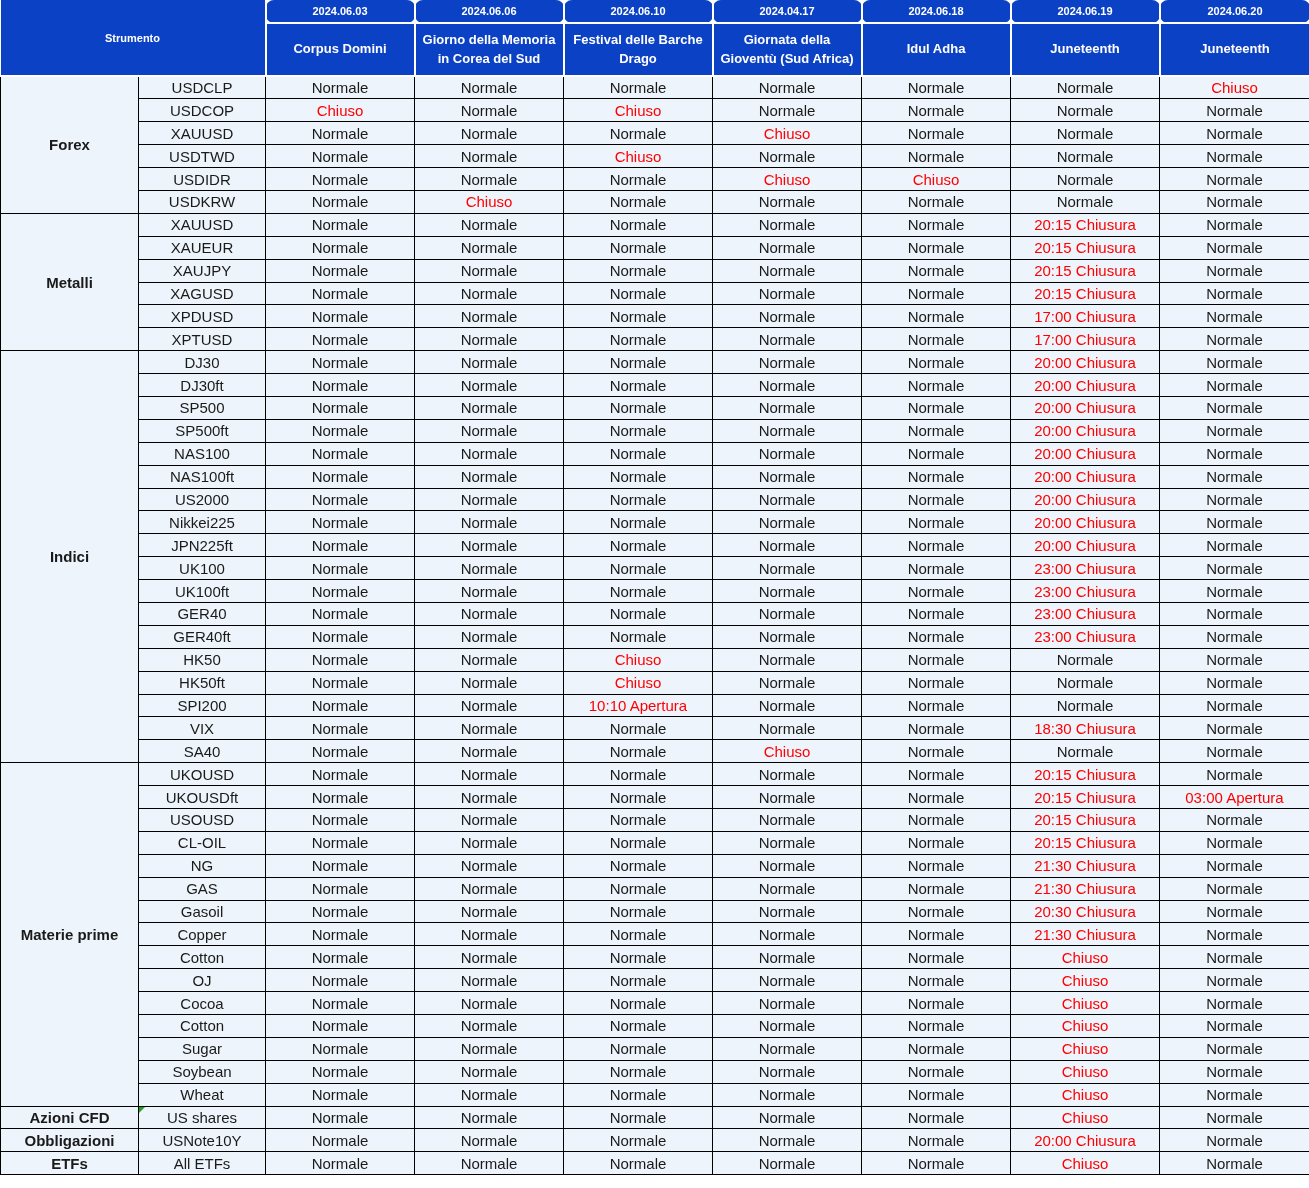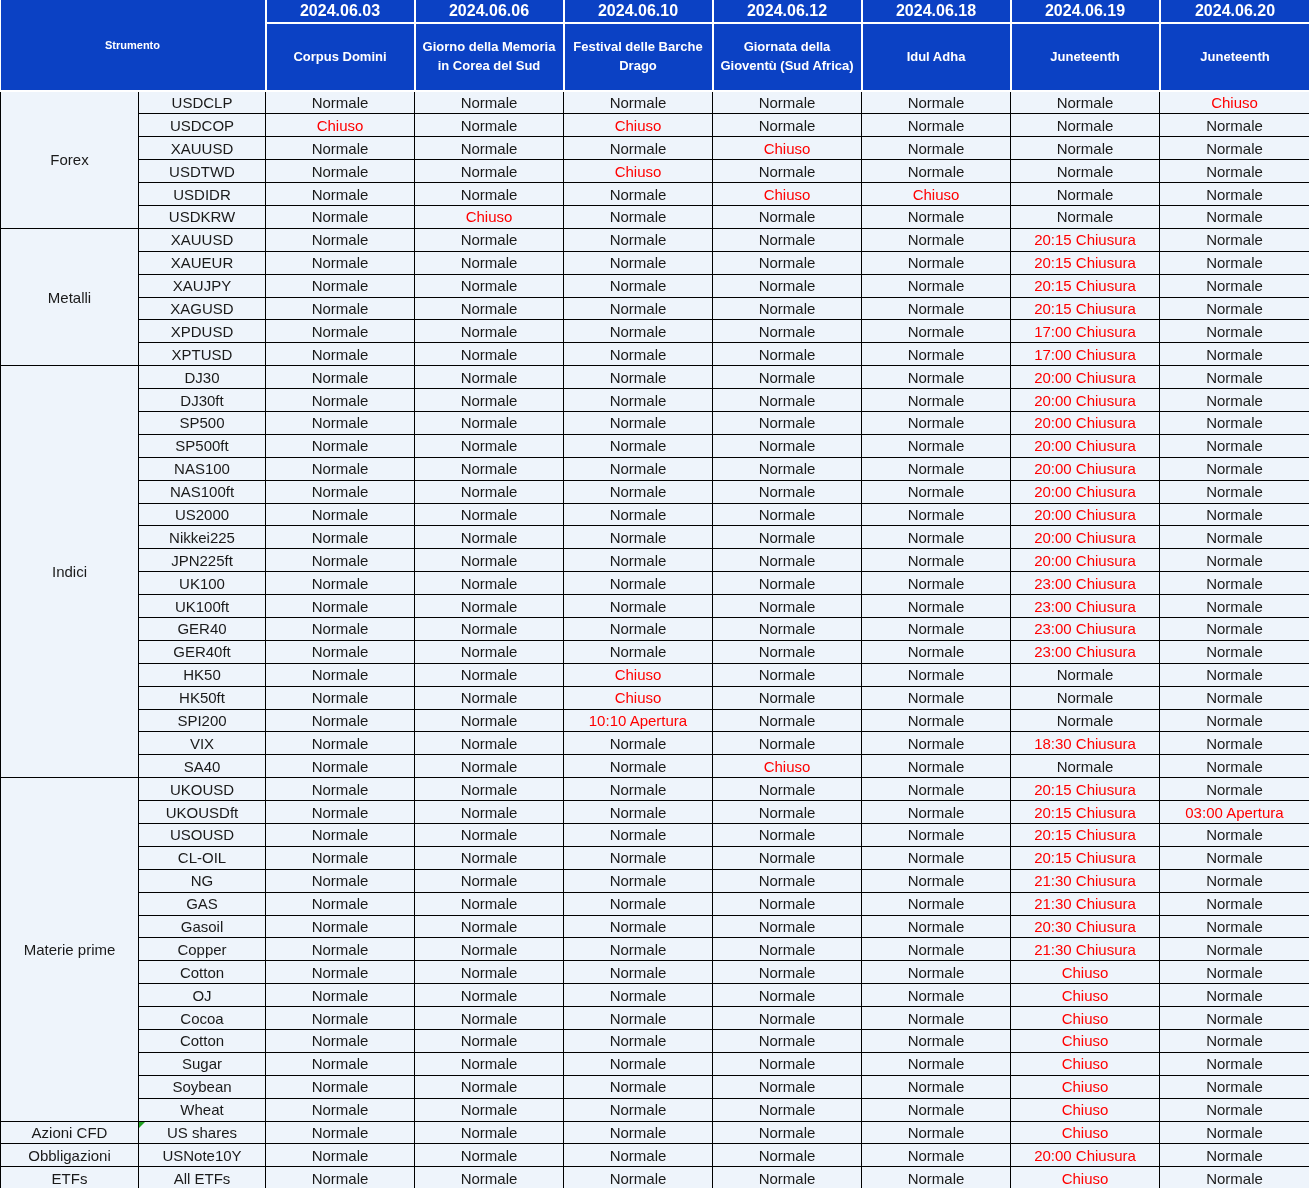--- a/index.html
+++ b/index.html
@@ -27,43 +27,43 @@
     background: var(--header-bg);
     color: var(--header-text);
     font-weight: bold;
     text-align: center;
     vertical-align: middle;
     border: 2px solid #ffffff;
     padding: 0 2px;
     overflow: hidden;
   }
   thead tr.date-row { height: 23px; }
-  thead tr.holiday-row { height: 68px; }
+  thead tr.holiday-row { height: 53px; }
   thead th.corner {
     font-size: 11px;
     border-left: none;
     border-top: none;
   }
-  thead th.date { font-size: 16px; border-top: none; }
+  thead th.date { font-size: 11px; border-top: none; border-radius: 8px; }
   thead th.date.last, thead th.holiday.last { border-right: none; margin-top: 12px; }
   thead th.holiday { font-size: 13px; line-height: 1.45; }
   
   tbody tr { height: 22.9px; }
   tbody th, tbody td {
     background: var(--body-bg);
     border: 1px solid var(--grid);
     text-align: center;
     vertical-align: middle;
     font-size: 15px;
     color: var(--text);
     padding: 0 2px;
     overflow: hidden;
     white-space: nowrap;
   }
-  tbody th.cat { font-weight: normal; }
+  tbody th.cat { font-weight: bold; }
   tbody td.val.special {
     color: var(--special);
     font-weight: normal;
   }
   tbody td.inst { position: relative; }
   tbody td.inst.flag::before {
     content: "";
     position: absolute;
     left: 0;
     top: 0;
@@ -88,21 +88,21 @@
       <col style="width:149px">
     <col style="width:150px">
   </colgroup>
   <thead>
     <tr class="date-row">
       <th class="corner" colspan="2" rowspan="2">Strumento</th>
 
     <th class="date">2024.06.03</th>
         <th class="date">2024.06.06</th>
         <th class="date">2024.06.10</th>
-        <th class="date">2024.06.12</th>
+        <th class="date">2024.04.17</th>
         <th class="date">2024.06.18</th>
         <th class="date">2024.06.19</th>
         <th class="date last">2024.06.20</th>
       </tr>
     <tr class="holiday-row">
 
     <th class="holiday">Corpus Domini</th>
         <th class="holiday">Giorno della Memoria in Corea del Sud</th>
         <th class="holiday">Festival delle Barche Drago</th>
         <th class="holiday">Giornata della Gioventù (Sud Africa)</th>

